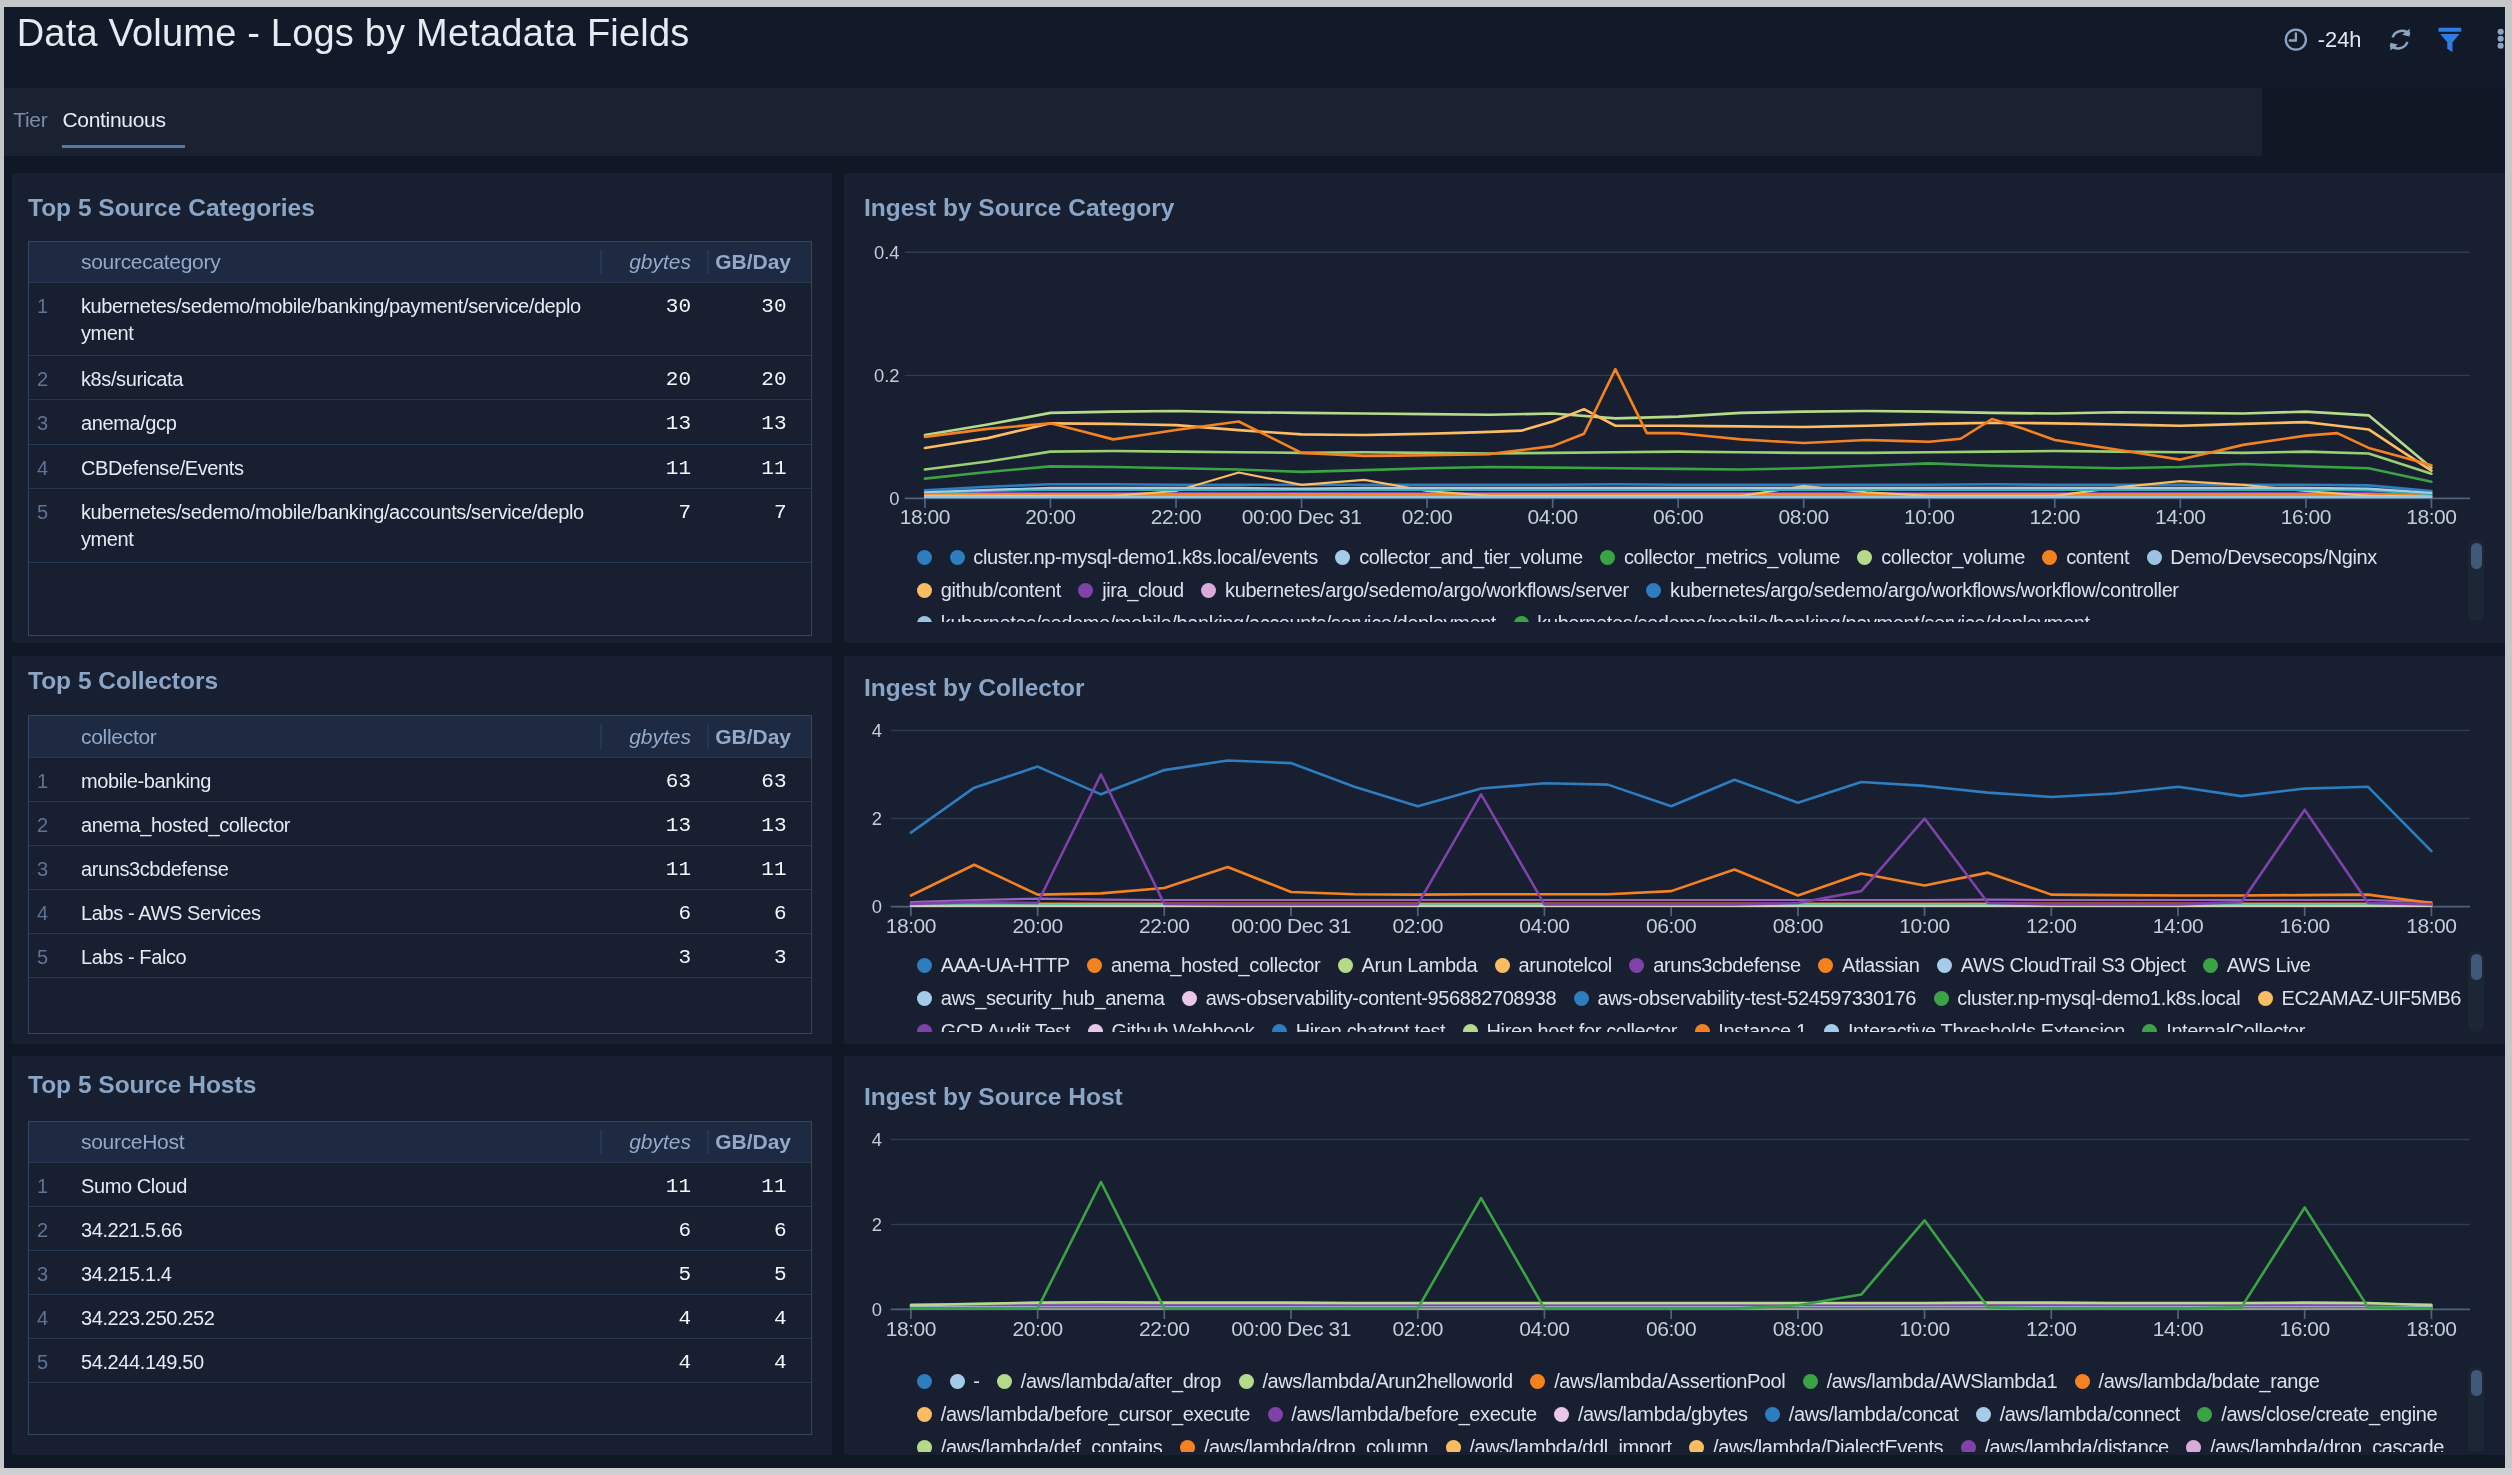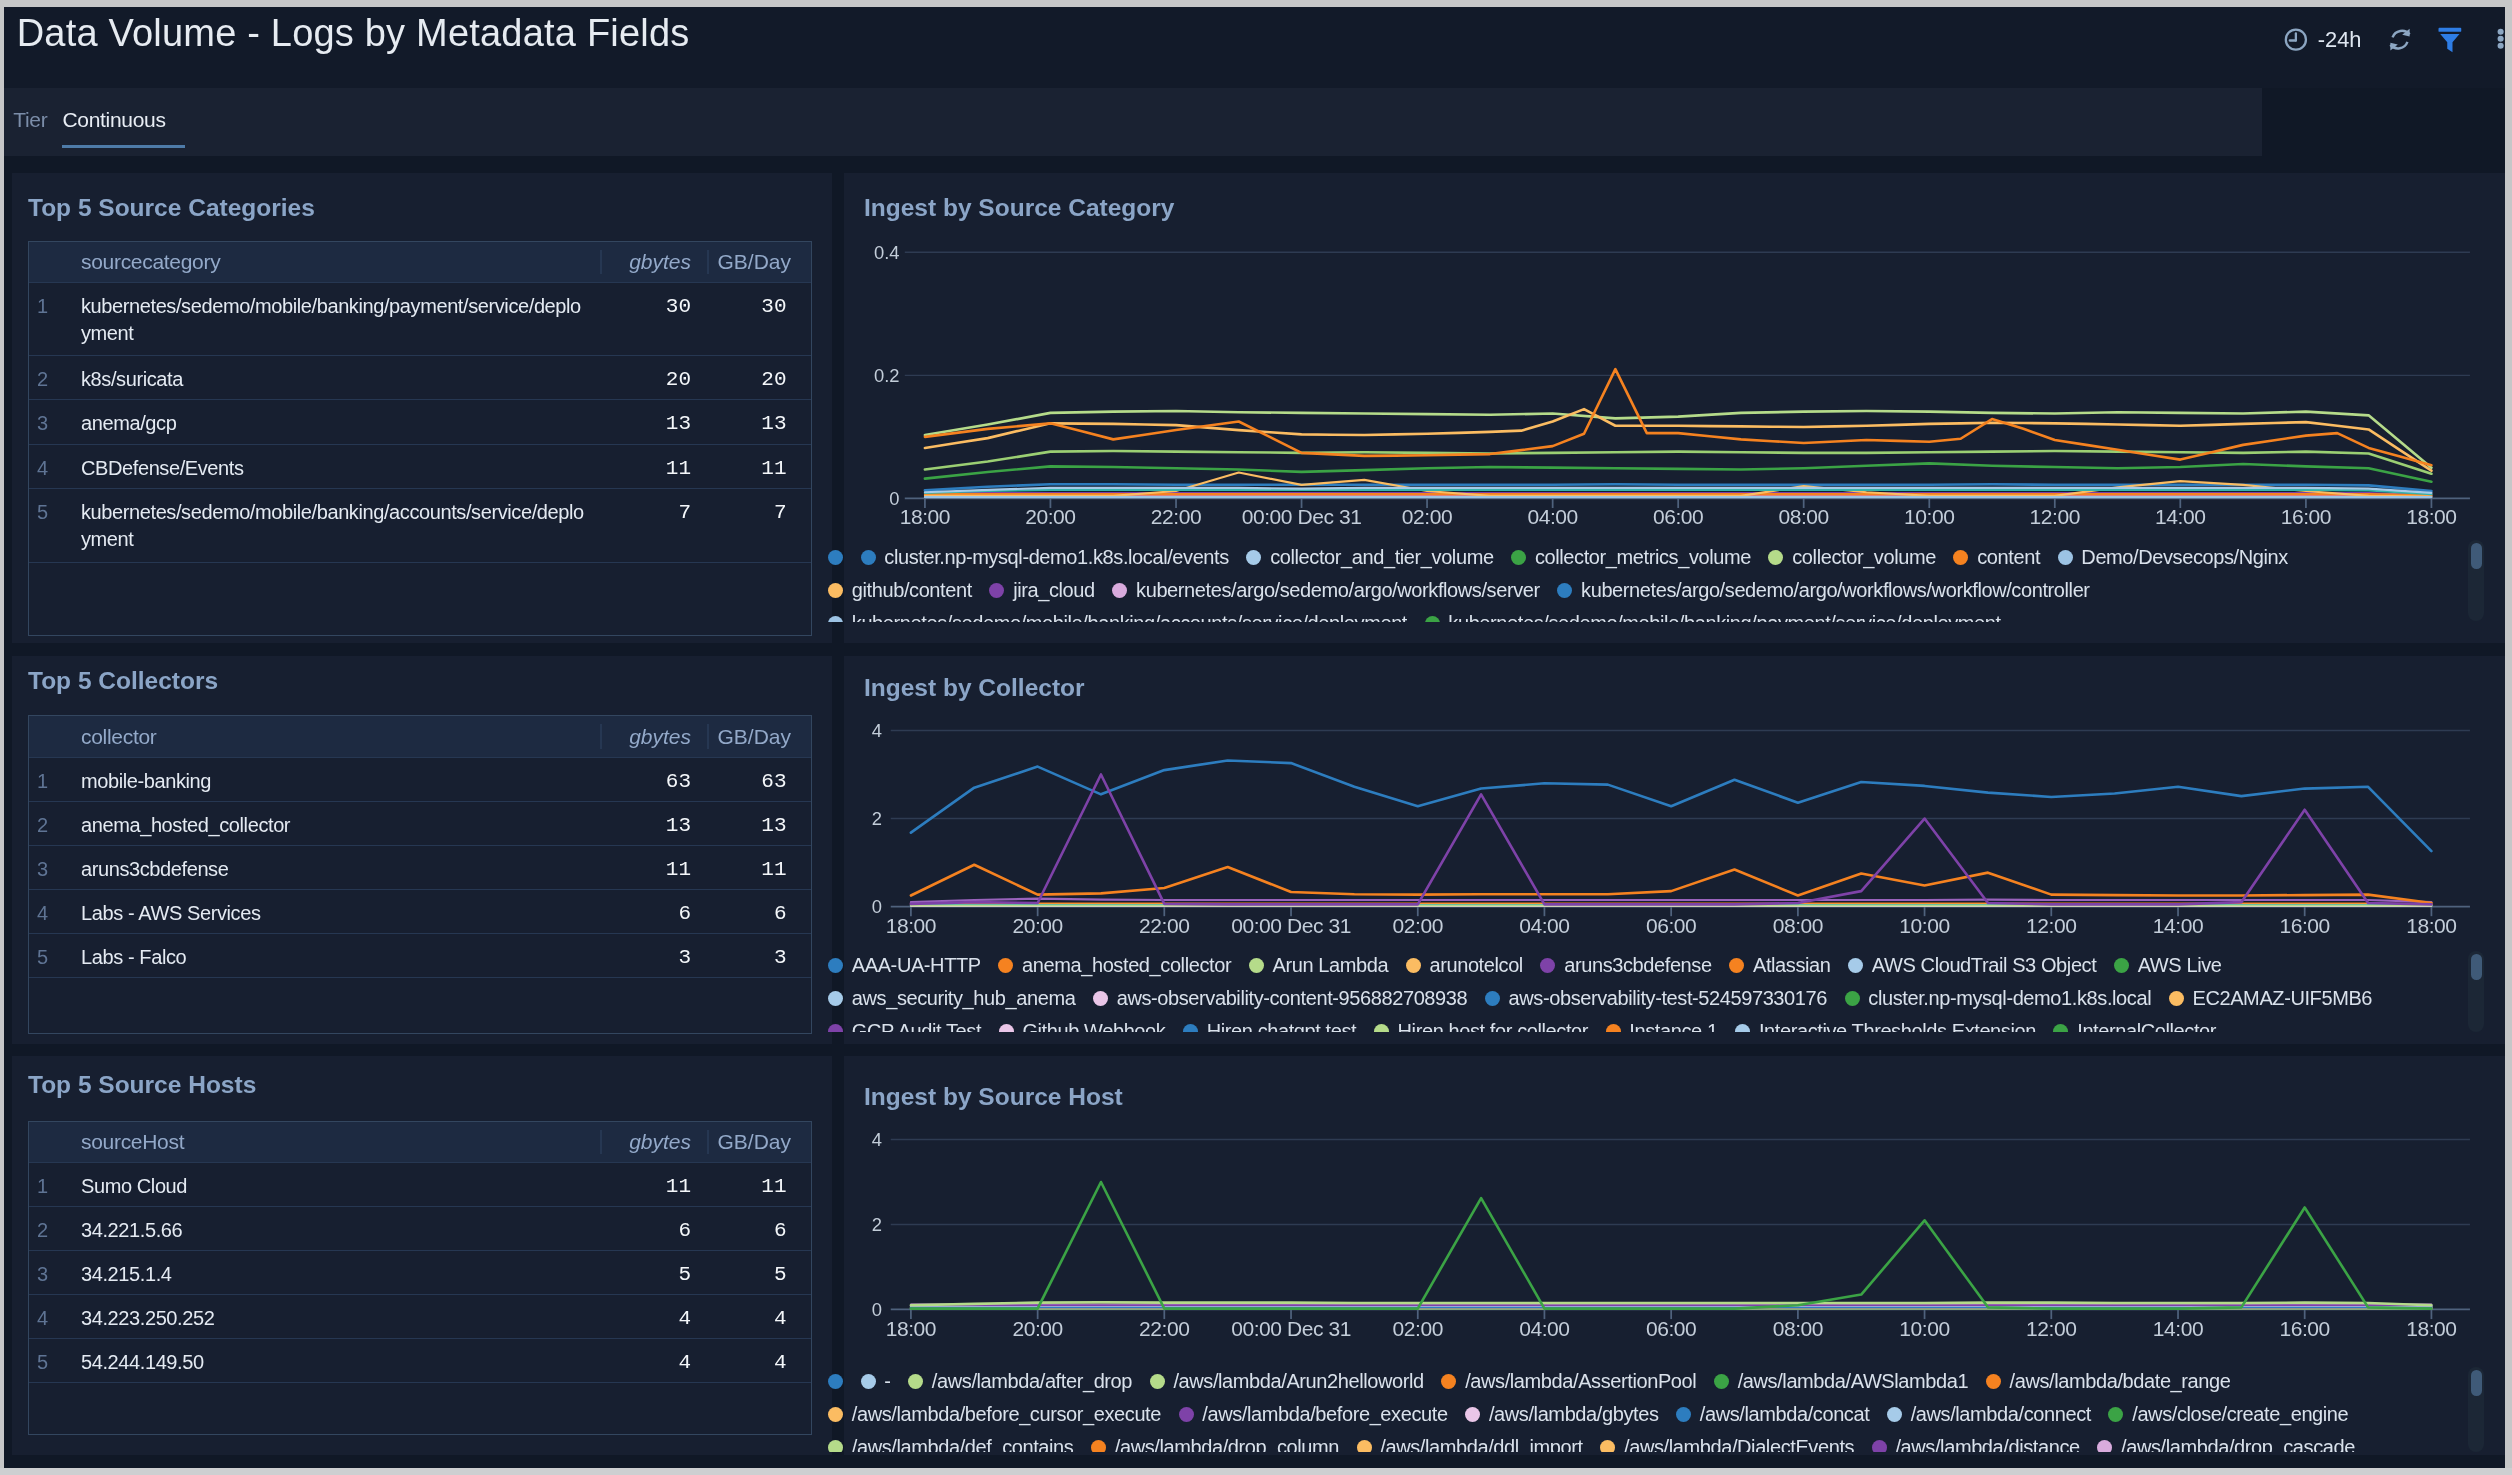--- a/index.html
+++ b/index.html
@@ -10,28 +10,28 @@
 .tabs { position:absolute; left:4.4px; top:88px; width:2258px; height:68px; background:#1a2232; }
 .tier { position:absolute; left:8.8px; top:19px; font-size:21px; line-height:26px; color:#7b8da9; letter-spacing:-0.3px; }
 .cont { position:absolute; left:58px; top:19px; font-size:21px; line-height:26px; color:#e8edf4; letter-spacing:-0.3px; }
 .under { position:absolute; left:58px; top:57px; width:123px; height:2.6px; background:#4e7ba8; }
 .panel { position:absolute; background:#171f30; }
 .ptitle { position:absolute; font-size:24.5px; font-weight:700; color:#8ba5c7; }
 .tbl { position:absolute; border:0.9px solid #33465f; display:flex; flex-direction:column; }
 .thead { position:relative; background:#1d2a41; border-bottom:0.9px solid #263752; color:#93a9c9; font-size:21px; flex:none; }
 .thc1 { position:absolute; left:52px; top:50%; transform:translateY(-50%); letter-spacing:-0.3px; }
 .thg  { position:absolute; right:120px; top:50%; transform:translateY(-50%);font-style:italic; }
-.thd  { position:absolute; right:20px; top:50%; transform:translateY(-50%); }
+.thd  { position:absolute; right:20px; top:50%; transform:translateY(-50%);font-weight:bold; }
 .thsep { position:absolute; top:8px; bottom:8px; width:1.8px; background:#263752; }
 .trow { position:relative; border-bottom:0.9px solid #263752; flex:none; }
 .tnum { position:absolute; left:8px; width:35px; top:9.6px; color:#5f7494; font-size:20px; line-height:27px; }
 .ttxt { position:absolute; left:52px; width:526px; top:9.6px; color:#e4eaf2; font-size:20px; line-height:27px; letter-spacing:-0.4px; }
 .tv1 { position:absolute; right:120px; top:9.6px; color:#f4f7fa; font-size:21px; line-height:27px; font-family:"Liberation Mono",monospace; }
 .tv2 { position:absolute; right:24.5px; top:9.6px; color:#f4f7fa; font-size:21px; line-height:27px; font-family:"Liberation Mono",monospace; }
-.legwrap { position:absolute; left:828px; width:1596px; overflow:hidden; }
+.legwrap { position:absolute; left:917px; width:1596px; overflow:hidden; }
 .lrow { position:absolute; left:0; width:1596px; height:26px; display:flex; align-items:center; white-space:nowrap; }
 .li { display:inline-flex; align-items:center; margin-right:17.5px; }
 .dot { display:inline-block; width:15px; height:15px; border-radius:50%; flex:none; }
 .lt { margin-left:8.8px; font-size:20px; color:#d9e1eb; letter-spacing:-0.4px; }
 .sbtrack { position:absolute; width:16px; background:#1c2736; border-radius:8px; }
 .sbthumb { position:absolute; width:10.5px; background:#3f5a78; border-radius:5.3px; }
 </style></head>
 <body>
 <div class="hdr">
     <h1>Data Volume - Logs by Metadata Fields</h1>

